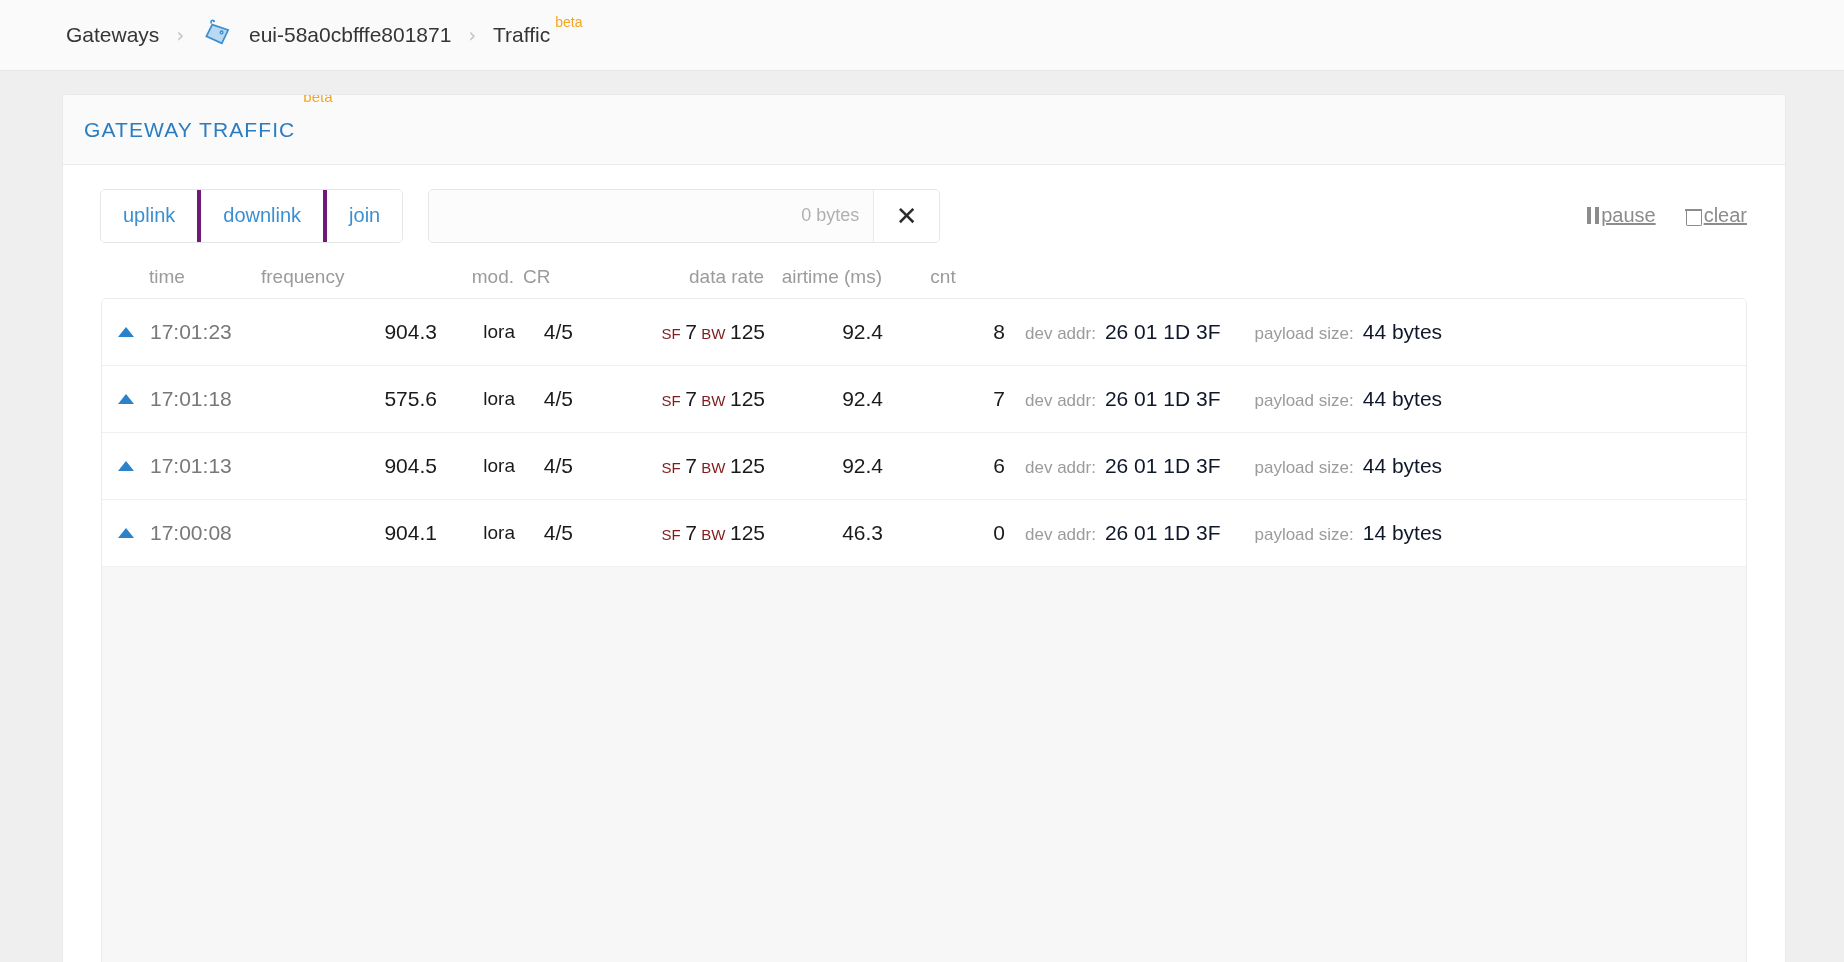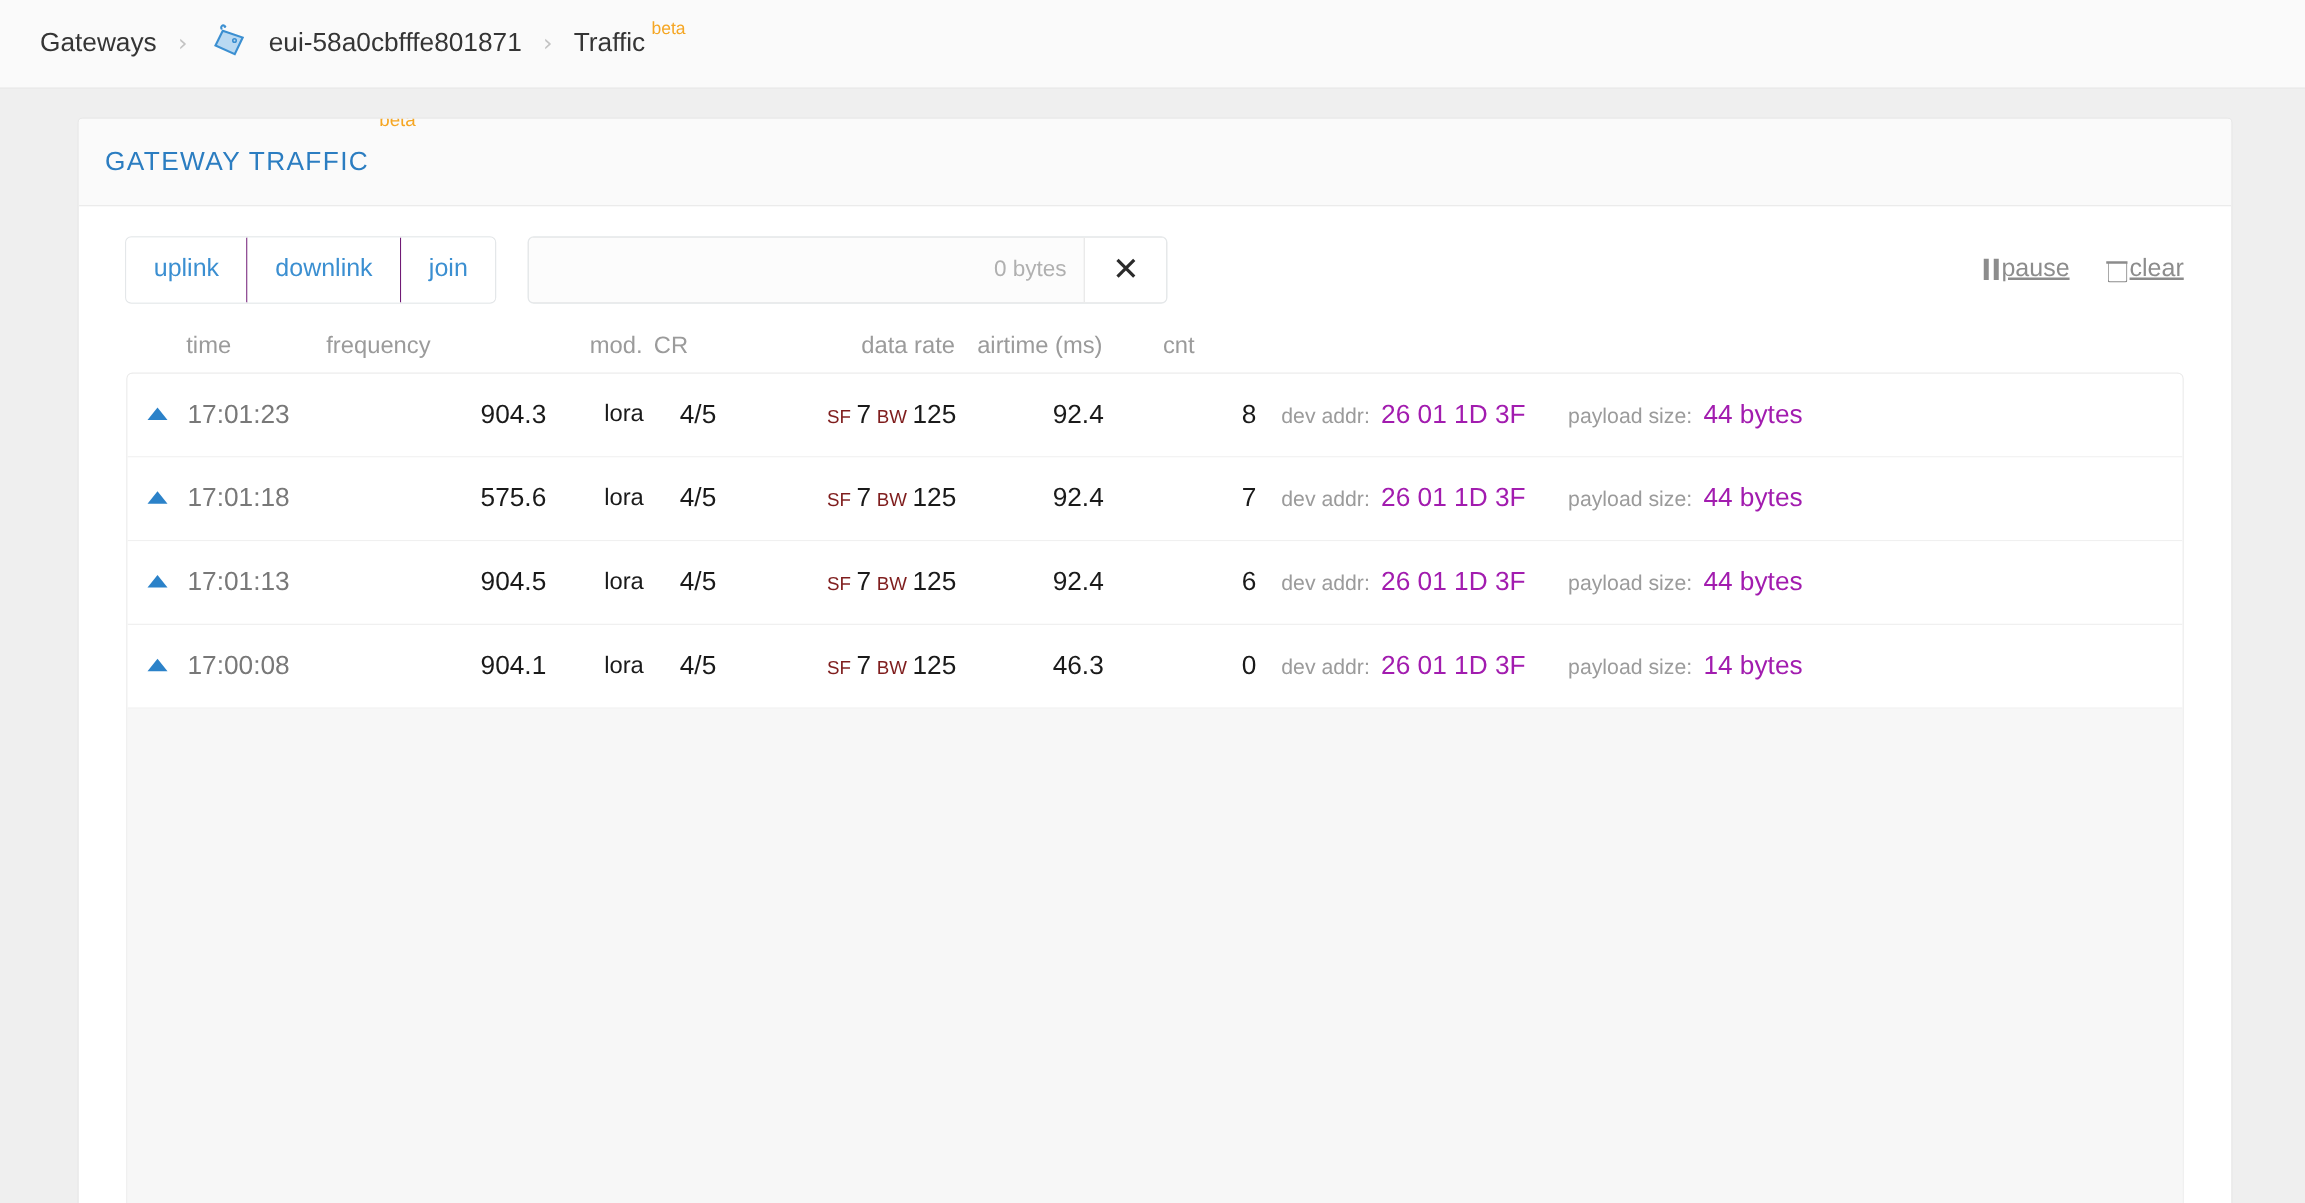--- a/index.html
+++ b/index.html
@@ -13,21 +13,21 @@
     overflow: hidden;
   }
 
   
   #topbar {
     height: 71px;
     background: #fafafa;
     border-bottom: 1px solid #e6e6e6;
     display: flex;
     align-items: center;
-    padding-left: 32px;
+    padding-left: 66px;
   }
   .crumbs { display: flex; align-items: center; }
   .crumb {
     font-size: 21px;
     color: #353535;
     text-decoration: none;
     white-space: nowrap;
   }
   .crumb-sep {
     color: #c3c3c3;
@@ -94,21 +94,21 @@
     border-radius: 5px;
     overflow: hidden;
     height: 54px;
     background: #fff;
   }
   .btn-group .gbtn {
     font-size: 20px;
     color: #3b8fd1;
     background: #fff;
     border: none;
-    border-right: 1px solid #701a75;
+    border-right: 4px solid #701a75;
     padding: 0 22px;
     height: 100%;
     cursor: pointer;
     font-family: "Liberation Sans", sans-serif;
     white-space: nowrap;
   }
   .btn-group .gbtn:last-child { border-right: none; }
 
   #filter-wrap {
     display: flex;
@@ -227,21 +227,21 @@
     width: 0; height: 0;
     border-left: 8.5px solid transparent;
     border-right: 8.5px solid transparent;
     border-bottom: 10px solid #2b82c9;
   }
   .cell-time { font-size: 21px; color: #787878; }
   .cell-val  { font-size: 21px; color: #1a1a1a; }
   .cell-mod  { font-size: 19px; color: #1a1a1a; }
   .dr-lbl    { font-size: 15px; color: #7f1d1d; }
   .extra-lbl { font-size: 17px; color: #9b9b9b; margin-right: 9px; }
-  .extra-val { font-size: 21px; color: #a21caf; margin-right: 34px; }
+  .extra-val { font-size: 21px; color: #0f172a; margin-right: 34px; }
   .nowrap    { white-space: nowrap; }
   .trash {
     width: 17px; height: 19px;
     position: relative;
     display: inline-block;
   }
   .trash::before {
     content: "";
     position: absolute;
     left: 1.5px; top: 4px;

